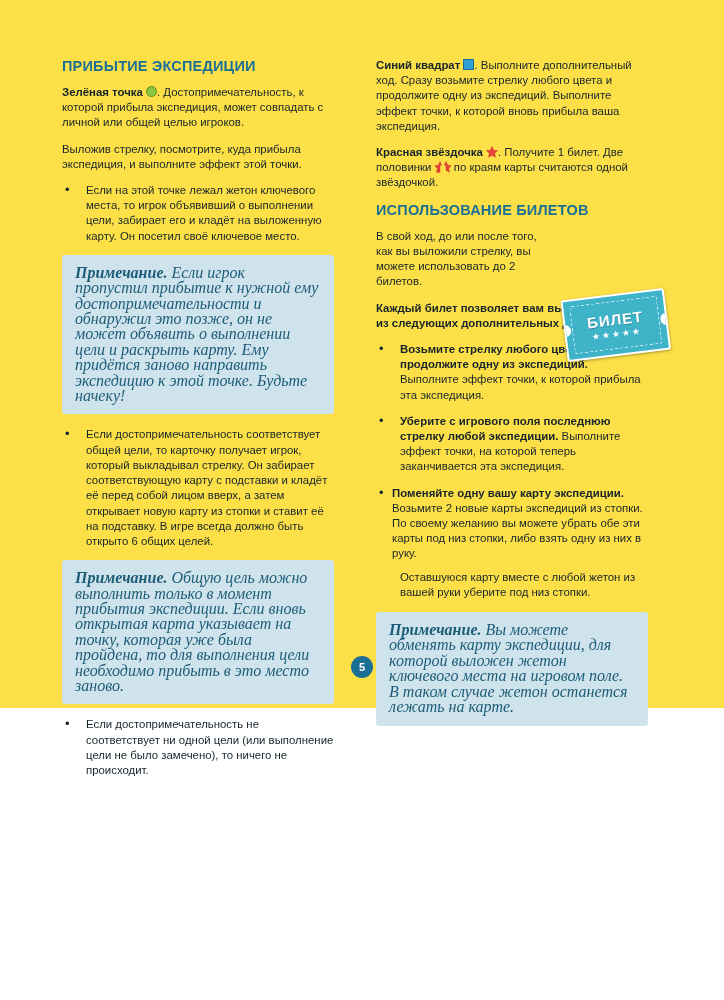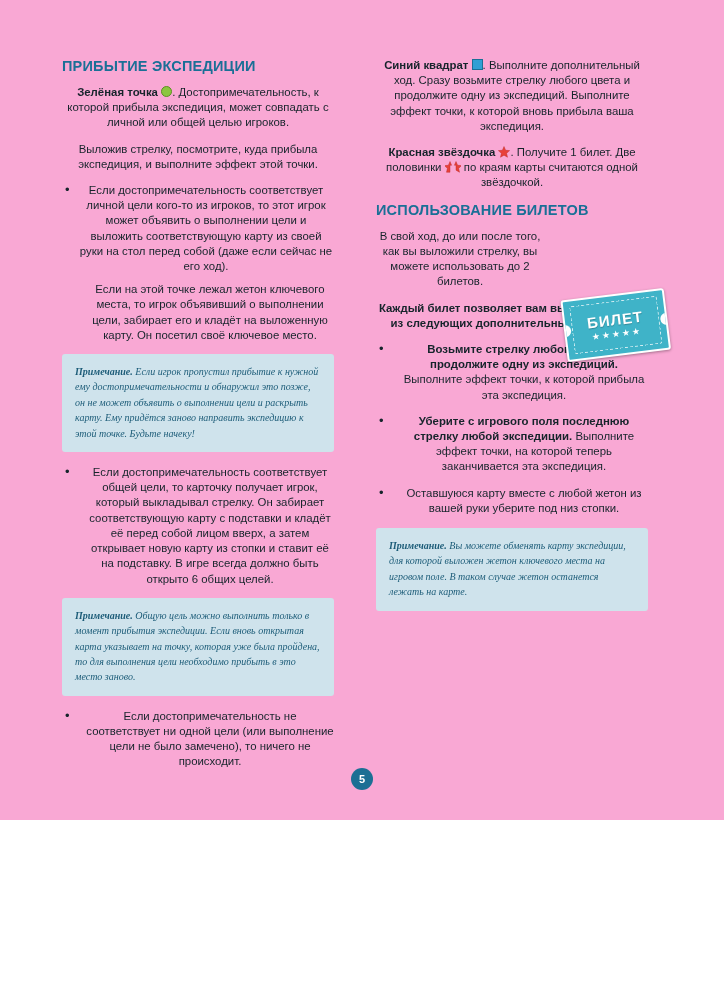--- a/index.html
+++ b/index.html
@@ -12,22 +12,22 @@
     background: #ffffff;
     font-family: "Liberation Sans", sans-serif;
     color: #1b2b33;
     position: relative;
     overflow: hidden;
   }
   .page {
     position: absolute;
     left: 0; top: 0;
     width: 724px;
-    height: 820px;
-    background: #f9a8d4;
+    height: 708px;
+    background: #fde047;
   }
   .columns {
     position: absolute;
     left: 62px;
     top: 58px;
     width: 600px;
     height: 880px;
   }
   .col {
     position: absolute;
@@ -44,21 +44,21 @@
     letter-spacing: 0.2px;
     margin: 0 0 11px 0;
     text-transform: uppercase;
     font-family: "Liberation Sans", sans-serif;
   }
   p {
     margin: 0 0 11px 0;
     font-size: 11.4px;
     line-height: 15.2px;
     color: #16242b;
-    text-align: center;
+    text-align: left;
   }
   .b { font-weight: bold; }
   ul {
     margin: 0 0 11px 0;
     padding: 0 0 0 14px;
     list-style: none;
   }
   li {
     font-size: 11.4px;
     line-height: 15.2px;
@@ -77,21 +77,21 @@
   li p { margin: 0 0 8px 0; }
   li p:last-child { margin-bottom: 0; margin-left: 8px; }
 
   .note {
     background: #cfe3ec;
     border-radius: 3px;
     padding: 10px 13px 11px 13px;
     margin: 0 0 13px 0;
     font-style: italic;
     color: #1c5c78;
-    font-size: 10px;
+    font-size: 16px;
     line-height: 15.4px;
     font-family: "Liberation Serif", serif;
   }
   .note .lead {
     font-weight: bold;
     font-style: italic;
   }
 
   
   .dot-green {
@@ -209,21 +209,20 @@
 
       <p>
         <span class="b">Зелёная точка</span>
         <span class="dot-green"></span><span>. Достопримечательность, к которой прибыла экспедиция, может совпадать с личной или общей целью игроков.</span>
       </p>
 
       <p>Выложив стрелку, посмотрите, куда прибыла экспедиция, и выполните эффект этой точки.</p>
 
       <ul>
         <li>
-          <p>Если достопримечательность соответствует личной цели кого-то из игроков, то этот игрок может объявить о выполнении цели и выложить соответствующую карту из своей руки на стол перед собой (даже если сейчас не его ход).</p>
           <p>Если на этой точке лежал жетон ключевого места, то игрок объявивший о выполнении цели, забирает его и кладёт на выложенную карту. Он посетил своё ключевое место.</p>
         </li>
       </ul>
 
       <div class="note">
         <span class="lead">Примечание.</span><span> Если игрок пропустил прибытие к нужной ему достопримечательности и обнаружил это позже, он не может объявить о выполнении цели и раскрыть карту. Ему придётся заново направить экспедицию к этой точке. Будьте начеку!</span>
       </div>
 
       <ul>
         <li>
@@ -273,20 +272,21 @@
       <p class="b" style="clear:both;">Каждый билет позволяет вам выполнить одно из следующих дополнительных действий.</p>
 
       <ul>
         <li>
           <p><span class="b">Возьмите стрелку любого цвета и продолжите одну из экспедиций.</span><span> Выполните эффект точки, к которой прибыла эта экспедиция.</span></p>
         </li>
         <li>
           <p><span class="b">Уберите с игрового поля последнюю стрелку любой экспедиции.</span><span> Выполните эффект точки, на которой теперь заканчивается эта экспедиция.</span></p>
         </li>
         <li>
+          <p><span class="b">Поменяйте одну вашу карту экспедиции.</span><span> Возьмите 2 новые карты экспедиций из стопки. По своему желанию вы можете убрать обе эти карты под низ стопки, либо взять одну из них в руку.</span></p>
           <p>Оставшуюся карту вместе с любой жетон из вашей руки уберите под низ стопки.</p>
         </li>
       </ul>
 
       <div class="note" style="margin-top:12px;">
         <span class="lead">Примечание.</span><span> Вы можете обменять карту экспедиции, для которой выложен жетон ключевого места на игровом поле. В таком случае жетон останется лежать на карте.</span>
       </div>
 
     </div>
 

